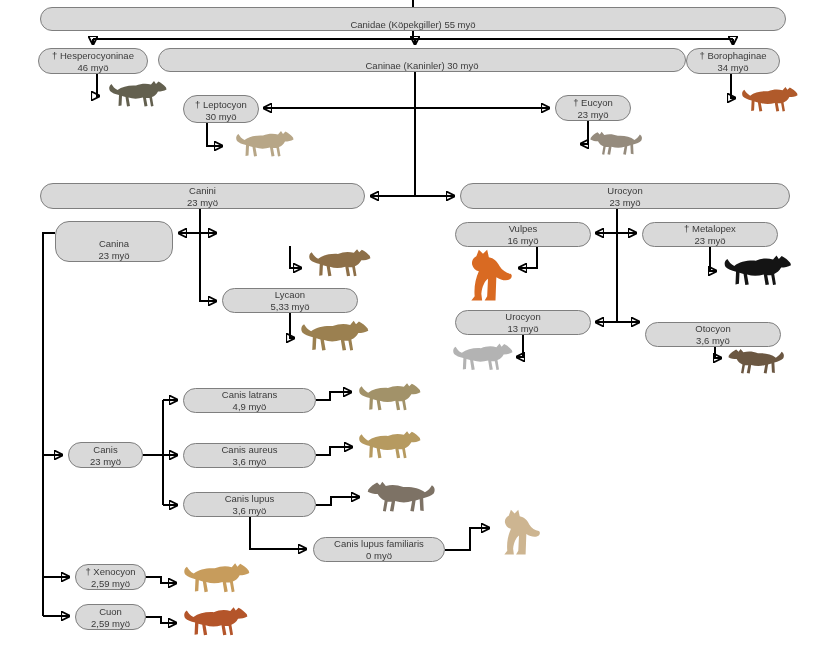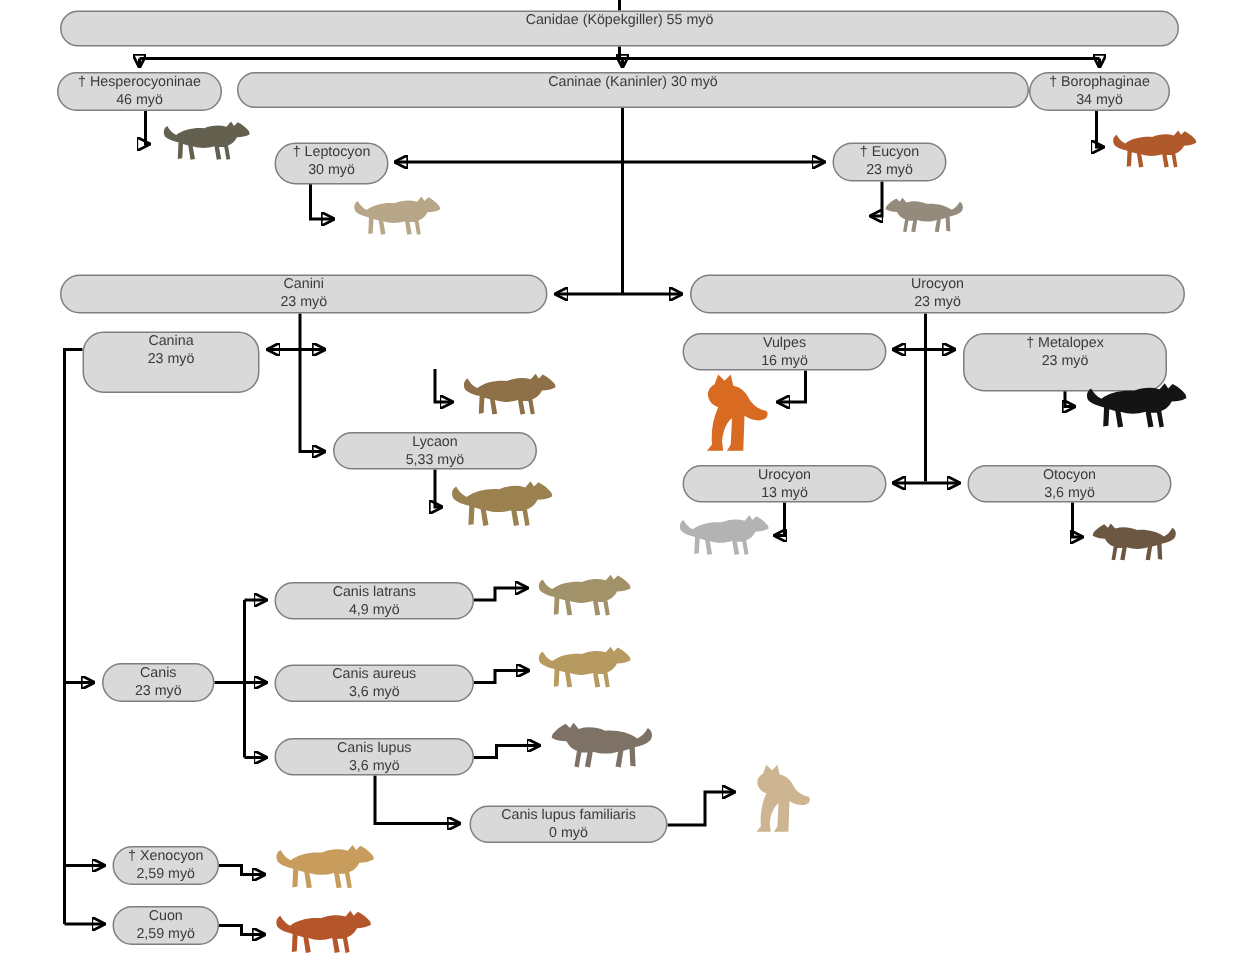--- a/index.html
+++ b/index.html
@@ -3,21 +3,21 @@
 <meta charset="utf-8">
 <style>
   html,body{margin:0;padding:0;background:#ffffff;}
   #stage{
     position:relative;width:825px;height:646px;background:#ffffff;overflow:hidden;
     font-family:"Liberation Sans", sans-serif;
   }
   .node{
     position:absolute;box-sizing:border-box;
     background:#d9d9d9;border:1.4px solid #7f7f7f;border-radius:14px;
-    display:flex;flex-direction:column;align-items:center;justify-content:flex-start;
+    display:flex;flex-direction:column;align-items:center;justify-content:flex-end;
     font-size:9.5px;line-height:11.5px;color:#3a3a3a;text-align:center;
     z-index:2;
   }
   .node span{display:block;white-space:nowrap;}
   #wires{position:absolute;left:0;top:0;z-index:1;}
   #wires path{stroke:#000;stroke-width:2;fill:none;}
   .animal{position:absolute;z-index:3;}
   .animal.flip{transform:scaleX(-1);}
 </style>
 </head>
@@ -117,29 +117,29 @@
     <span>23 myö</span>
   </div>
   <div class="node" style="left:222px;top:288px;width:136px;height:25px">
     <span>Lycaon</span>
     <span>5,33 myö</span>
   </div>
   <div class="node" style="left:455px;top:222px;width:136px;height:25px">
     <span>Vulpes</span>
     <span>16 myö</span>
   </div>
-  <div class="node" style="left:642px;top:222px;width:136px;height:39px">
+  <div class="node" style="left:642px;top:222px;width:136px;height:25px">
     <span>† Metalopex</span>
     <span>23 myö</span>
   </div>
   <div class="node" style="left:455px;top:310px;width:136px;height:25px">
     <span>Urocyon</span>
     <span>13 myö</span>
   </div>
-  <div class="node" style="left:645px;top:310px;width:136px;height:25px">
+  <div class="node" style="left:645px;top:322px;width:136px;height:25px">
     <span>Otocyon</span>
     <span>3,6 myö</span>
   </div>
   <div class="node" style="left:68px;top:442px;width:75px;height:26px">
     <span>Canis</span>
     <span>23 myö</span>
   </div>
   <div class="node" style="left:183px;top:388px;width:133px;height:25px">
     <span>Canis latrans</span>
     <span>4,9 myö</span>

